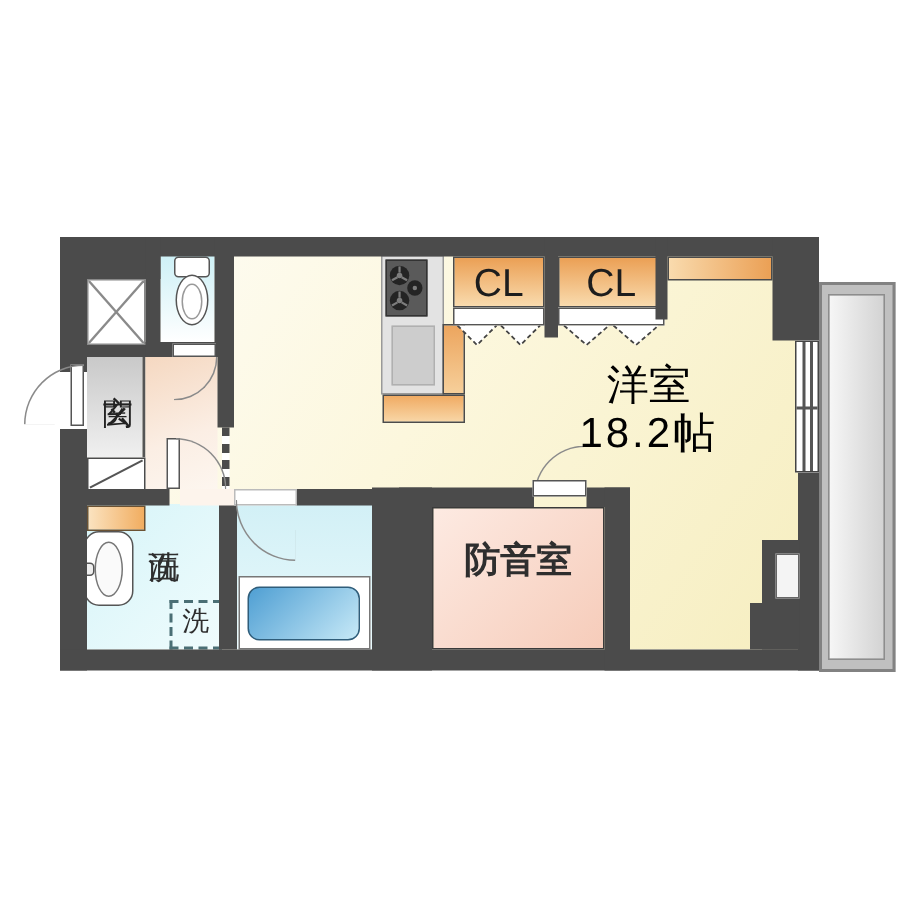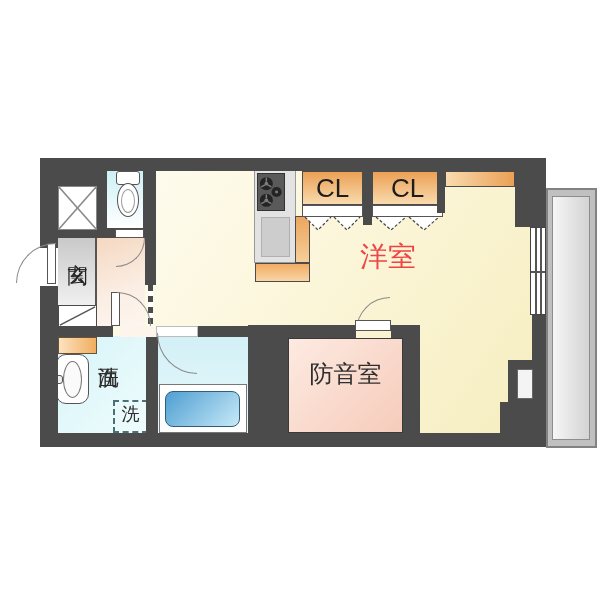--- a/index.html
+++ b/index.html
@@ -174,25 +174,26 @@
   <div class="abs door arc" style="left:117px;top:292px;width:34px;height:34px;border-top:1.5px solid #8a8a8a;border-right:1.5px solid #8a8a8a;border-top-right-radius:100%;"></div>
 
   <div class="abs door" style="left:156px;top:326px;width:42px;height:11px;background:#fff;border:1px solid #bbb;"></div>
   <div class="abs door arc" style="left:157px;top:333px;width:40px;height:41px;border-bottom:1.5px solid #8a8a8a;border-left:1.5px solid #8a8a8a;border-bottom-left-radius:100%;"></div>
 
   <div class="abs door arc" style="left:356px;top:297px;width:34px;height:34px;border-top:1.5px solid #8a8a8a;border-left:1.5px solid #8a8a8a;border-top-left-radius:100%;"></div>
   <div class="abs door leaf" style="left:355px;top:320px;width:36px;height:11px;"></div>
 
   <div class="abs label vtext" style="left:66px;top:248px;font-size:20px;color:#222;">玄関</div>
 
-  <div class="abs label" style="left:360px;top:241px;width:145px;font-size:28px;color:#ef4444;">
+  <div class="abs label" style="left:360px;top:241px;width:145px;text-align:center;font-size:28px;color:#000000;">
     <div>洋室</div>
-  </div>
-
-  <div class="abs label" style="left:288px;top:360px;width:115px;text-align:center;font-size:24px;color:#2e2e2e;">
+    <div style="letter-spacing:2px;">18.2帖</div>
+  </div>
+
+  <div class="abs label" style="left:288px;top:360px;width:115px;text-align:center;font-size:24px;color:#2e2e2e;font-weight:bold;">
     <div>防音室</div>
   </div>
 
   <div class="abs label vtext" style="left:96px;top:350px;font-size:21px;letter-spacing:2px;color:#2e2e2e;">洗面</div>
 
   <div class="abs label" style="left:113px;top:404px;width:35px;text-align:center;font-size:18px;color:#2e2e2e;">洗</div>
 
 
 </div>
 

